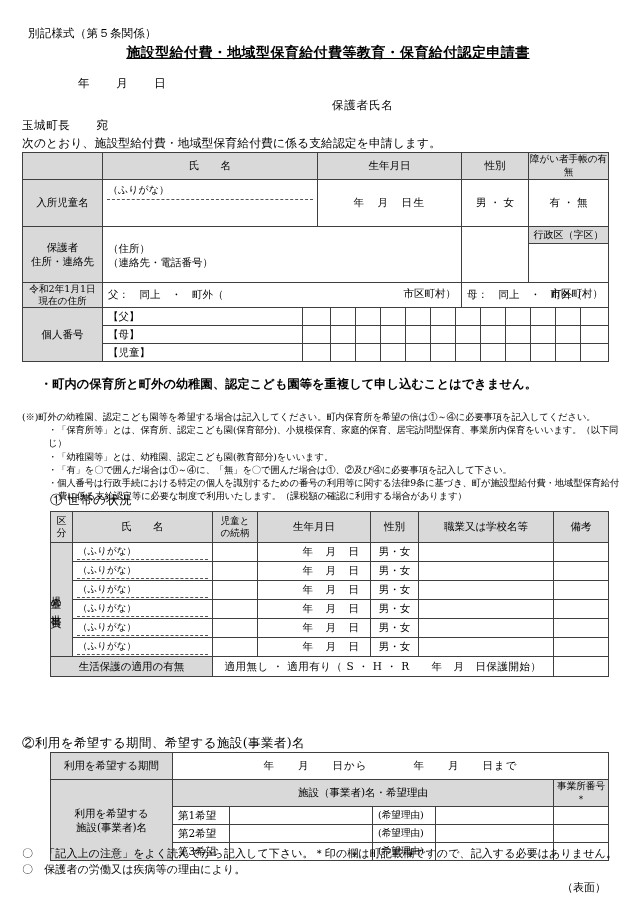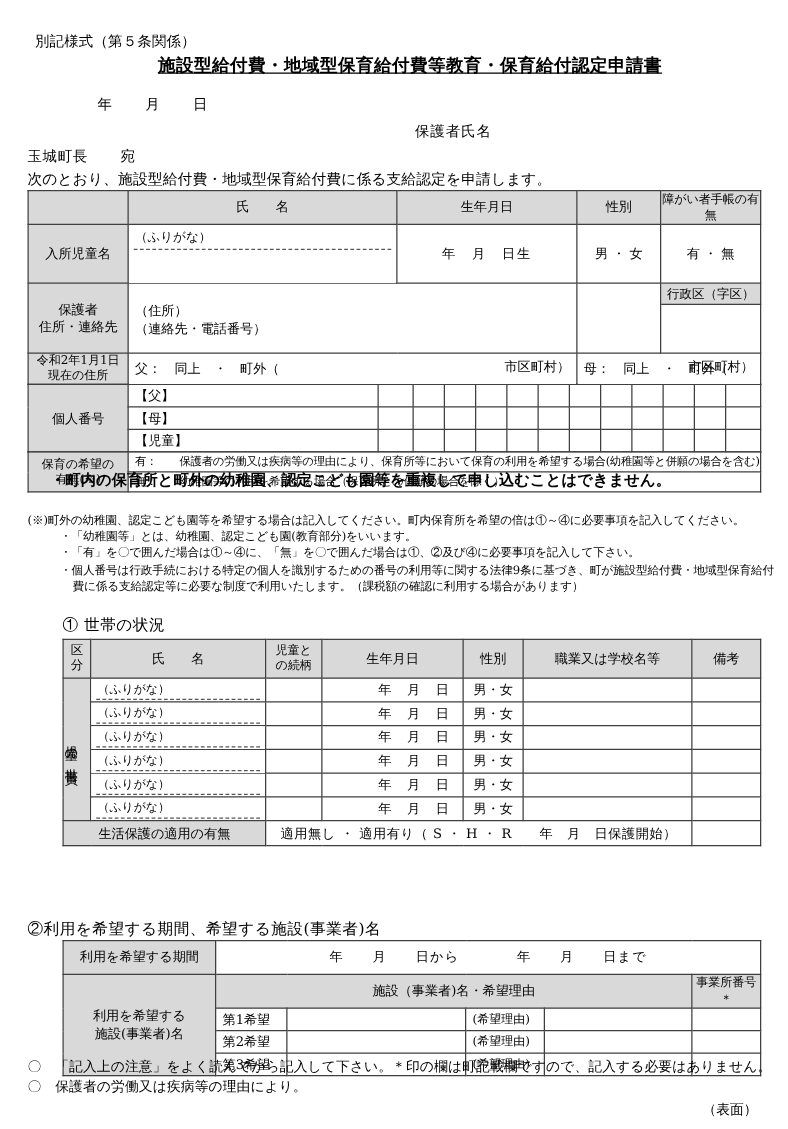--- a/index.html
+++ b/index.html
@@ -365,43 +365,26 @@
             <td class="mn"></td>
             <td class="mn"></td>
             <td class="mn"></td>
             <td class="mn"></td>
             <td class="mn"></td>
             <td class="mn"></td>
           </tr>
         </tbody>
     </table>
 
-    <table class="f" id="t1c" style="width:586px;margin-top:-1px">
-      <colgroup>
-        <col style="width:80px">
-        <col style="width:506px">
-      </colgroup>
-      <tbody>
-        <tr>
-          <td class="hdr" rowspan="2" style="font-size:9.6px;line-height:12px">
-            <div>保育の希望の</div>
-            <div>有無(※)</div>
-          </td>
-          <td class="lft" style="height:15px;font-size:9.1px;letter-spacing:-0.2px">有：　　保護者の労働又は疾病等の理由により、保育所等において保育の利用を希望する場合(幼稚園等と併願の場合を含む)</td>
-        </tr>
-        <tr>
-          <td class="lft" style="height:15px;font-size:9.1px;letter-spacing:-0.2px">無：　　幼稚園等の利用を希望する場合（保育所との併願の場合を除く）</td>
-        </tr>
-      </tbody>
-    </table>
   </div>
 
   <div class="note-strong">・町内の保育所と町外の幼稚園、認定こども園等を重複して申し込むことはできません。</div>
   <div class="notes" id="notes-block">
       <div class="n0">(※)町外の幼稚園、認定こども園等を希望する場合は記入してください。町内保育所を希望の倍は①～④に必要事項を記入してください。</div>
+      <div class="n1">・「保育所等」とは、保育所、認定こども園(保育部分)、小規模保育、家庭的保育、居宅訪問型保育、事業所内保育をいいます。（以下同じ）</div>
       <div class="n1">・「幼稚園等」とは、幼稚園、認定こども園(教育部分)をいいます。</div>
       <div class="n1">・「有」を〇で囲んだ場合は①～④に、「無」を〇で囲んだ場合は①、②及び④に必要事項を記入して下さい。</div>
       <div class="n1">・個人番号は行政手続における特定の個人を識別するための番号の利用等に関する法律9条に基づき、町が施設型給付費・地域型保育給付</div>
       <div class="nhang2">費に係る支給認定等に必要な制度で利用いたします。（課税額の確認に利用する場合があります）</div>
     </div>
 
   <div class="sec-title" id="sec1title">①  世帯の状況</div>
 
   <div id="t2wrap">
     <table class="f" id="t2">

